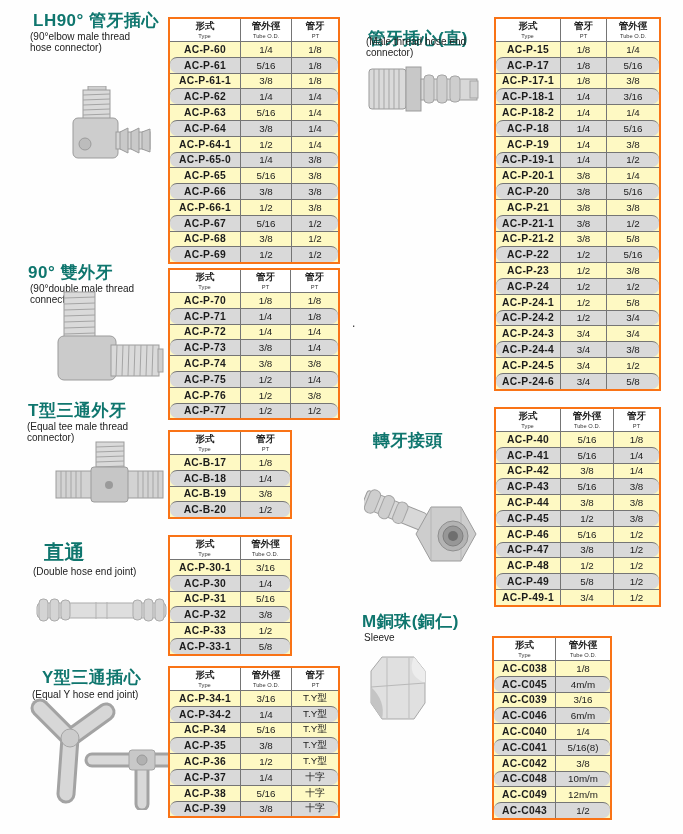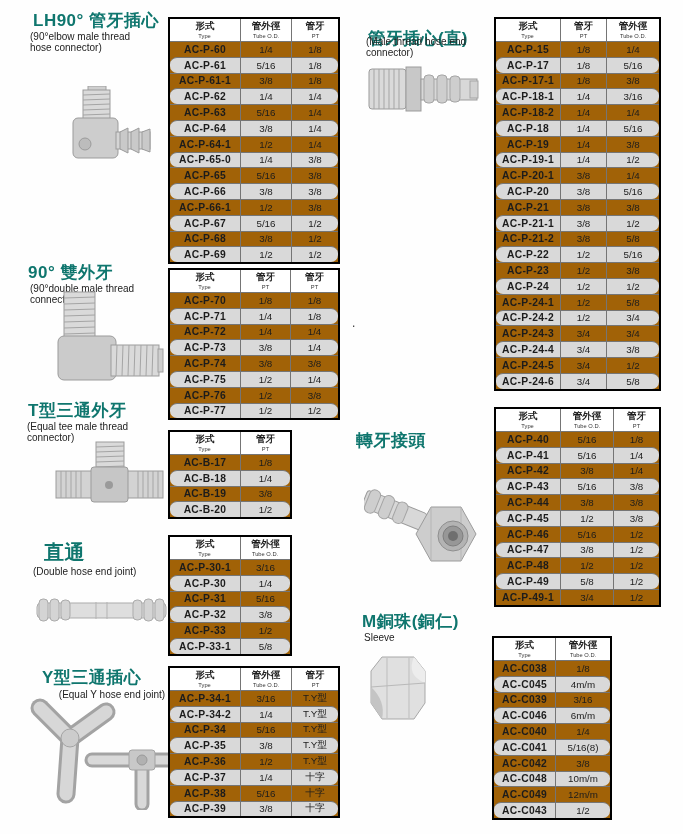--- a/index.html
+++ b/index.html
@@ -7,27 +7,27 @@
         font-family:"Liberation Sans","DejaVu Sans",sans-serif;color:#1c1c1c;}
 
   
   .sec-title{position:absolute;margin:0;font-weight:bold;font-size:17px;letter-spacing:.5px;white-space:nowrap;color:#0f766e;}
   .sec-sub{position:absolute;margin:0;font-size:10px;line-height:11px;color:#222;}
 
   .t1{left:33px;top:9px;}   .sub1{left:30px;top:31px;width:122px;}
   .t2{left:20px;top:261px;margin-left:8px;} .sub2{left:30px;top:283px;width:126px;}
   .t3{left:28px;top:399px;} .sub3{left:27px;top:421px;width:126px;}
   .t4{left:44px;top:539px;font-size:20px;} .sub4{left:33px;top:566px;width:150px;}
-  .t5{left:42px;top:666px;} .sub5{left:32px;top:689px;width:160px;text-align:center;}
+  .t5{left:42px;top:666px;} .sub5{left:32px;top:689px;width:160px;}
   .t6{left:368px;top:27px;} .sub6{left:366px;top:36px;width:130px;}
-  .t7{left:356px;top:429px;text-align:center;}.sub7{left:362px;top:452px;width:136px;}
+  .t7{left:373px;top:429px;text-align:center;}.sub7{left:362px;top:452px;width:136px;}
   .t8{left:362px;top:610px;}.sub8{left:364px;top:632px;width:80px;}
 
   
-  .tbl{position:absolute;border:2px solid #000000;background:#a16207;}
+  .tbl{position:absolute;border:2px solid #f97316;background:#fef9c3;}
   .tr{display:grid;grid-template-columns:var(--gtc);}
   .tr + .tr{border-top:1px solid #757575;}
   .th,.td{border-left:1px solid #757575;display:flex;align-items:center;justify-content:center;overflow:hidden;}
   .th:first-child,.td:first-child{border-left:none;}
   .th{flex-direction:column;height:22px;line-height:1;background:#fff;}
   .th .zh{font-size:9.5px;font-weight:bold;}
   .th .en{font-size:7px;color:#333;margin-top:1px;transform:scale(.82);}
   .td{height:14.8px;font-size:9.8px;}
   .tr.data .td:first-child{font-weight:bold;font-size:10.3px;letter-spacing:.3px;}
   .tr.data:nth-child(2n+3){background:#d9d9d9;border-radius:7px;}

